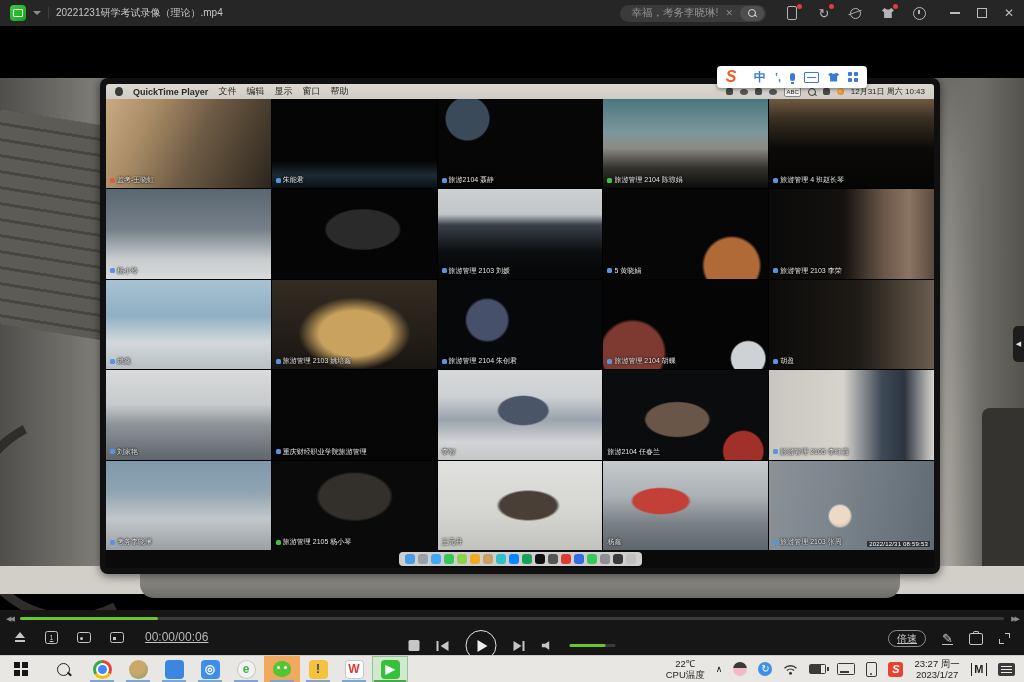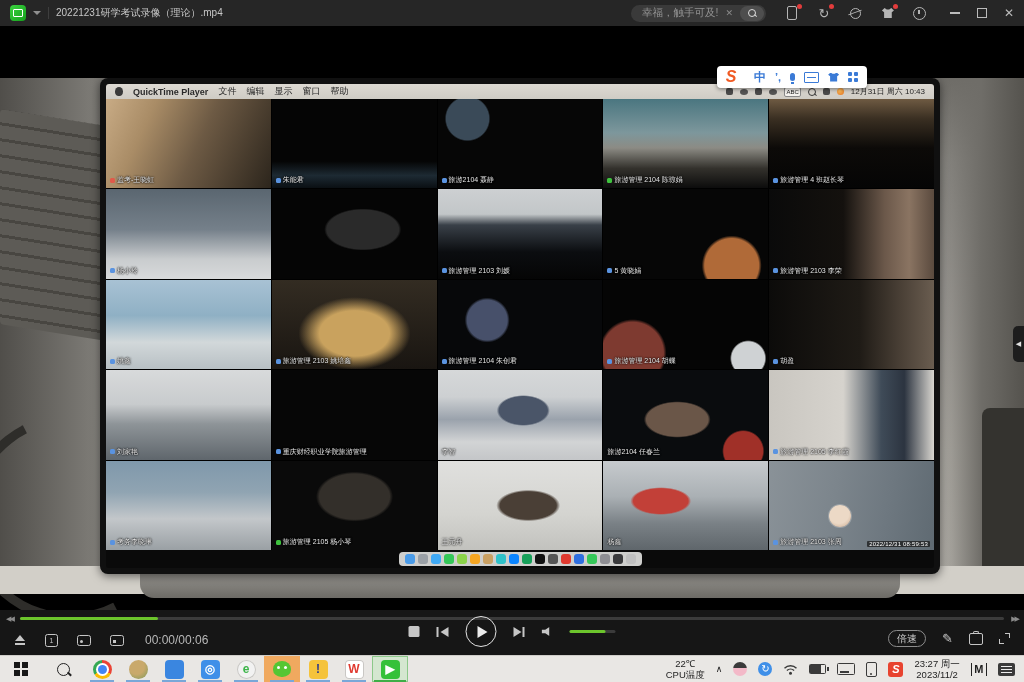--- a/index.html
+++ b/index.html
@@ -89,21 +89,21 @@
 
   
   .side{position:absolute;right:0;top:300px;width:11px;height:36px;background:#1d1d1d;border-radius:5px 0 0 5px;display:flex;align-items:center;justify-content:center;color:#e0e0e0;font-size:7px;cursor:pointer;}
 
   
   .cbar{position:absolute;left:0;top:610px;width:1024px;height:45px;background:#161616;box-sizing:border-box;}
   .prow{display:flex;align-items:center;gap:7px;padding:5px 6px 0;}
   .skip{color:#8b8b8b;font-size:7px;letter-spacing:-2px;cursor:pointer;line-height:1;}
   .track{flex:1;height:3px;background:#3b3b3b;border-radius:2px;position:relative;cursor:pointer;}
   .fill{position:absolute;left:0;top:0;bottom:0;background:#6cc52c;border-radius:2px;}
-  .crow{display:flex;align-items:flex-end;padding:8px 14px 0;position:relative;color:#c6c6c6;}
+  .crow{display:flex;align-items:flex-start;padding:8px 14px 0;position:relative;color:#c6c6c6;text-decoration:underline;}
   .lgrp{display:flex;align-items:center;gap:19px;}
   .eject{width:12px;height:11px;position:relative;cursor:pointer;}
   .eject::before{content:'';position:absolute;left:1px;top:0;border-left:5px solid transparent;border-right:5px solid transparent;border-bottom:6px solid #c6c6c6;}
   .eject::after{content:'';position:absolute;left:1px;bottom:1px;width:10px;height:1.6px;background:#c6c6c6;}
   .plist{width:11px;height:11px;border:1.2px solid #c6c6c6;border-radius:2.5px;font-size:7px;display:flex;align-items:center;justify-content:center;color:#c6c6c6;cursor:pointer;}
   .tv{width:12px;height:9px;border:1.2px solid #c6c6c6;border-radius:2.5px;position:relative;cursor:pointer;}
   .tv::after{content:'';position:absolute;left:2px;bottom:1.5px;width:3px;height:3px;background:#c6c6c6;border-radius:50%;}
   .tv.alt::after{border-radius:0;}
   .time{font-size:12px;color:#b8b8b8;margin-left:2px;}
   .cgrp{position:absolute;left:50%;transform:translateX(-50%);display:flex;align-items:center;gap:17px;}
@@ -168,21 +168,21 @@
 
   <div class="tb">
     <div class="logo">
         <i></i>
       </div>
     <div class="chevd"></div>
     <div class="tbsep"></div>
     <div class="tbtitle">20221231研学考试录像（理论）.mp4</div>
     <div class="tbright">
       <div class="spill">
-        <span class="stxt">幸福，触手可及!</span>
+        <span class="stxt">幸福，考务李晓琳!</span>
         <span class="sclr">✕</span>
         <span class="magwrap">
             <span class="mag"></span>
           </span>
       </div>
       <div style="display:flex;align-items:center;gap:18px;">
         <div class="ticon">
             <span class="ph"></span>
             <span class="dot"></span>
           </div>
@@ -470,19 +470,19 @@
             </g>
             <circle cx="7.5" cy="9.2" r="1.5" fill="#3a3a3a"></circle>
           </svg>
       </div>
       <div class="batt"></div>
       <div class="kbd2"></div>
       <div class="dev"></div>
       <div class="sgtray">S</div>
       <div class="clock2">
         <div>23:27 周一</div>
-        <div>2023/11/2</div>
+        <div>2023/1/27</div>
       </div>
       <div class="ime">M</div>
       <div class="notif"></div>
     </div>
   </div>
 </div>
 
 </body></html>

